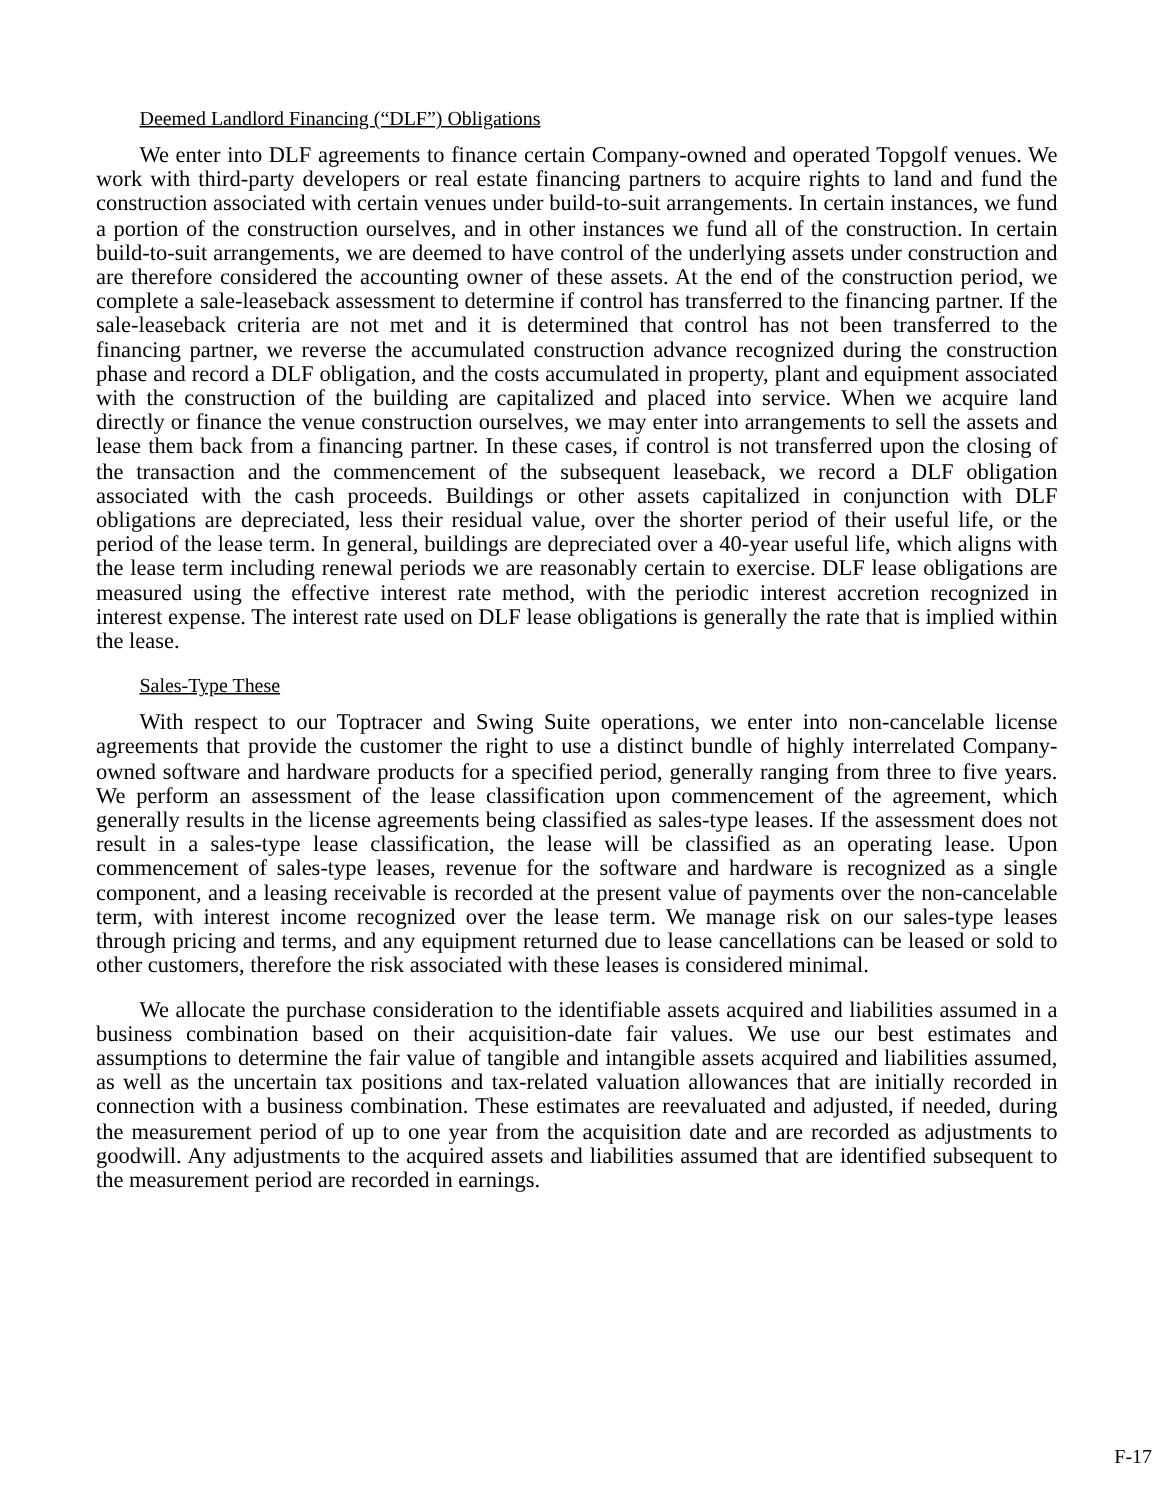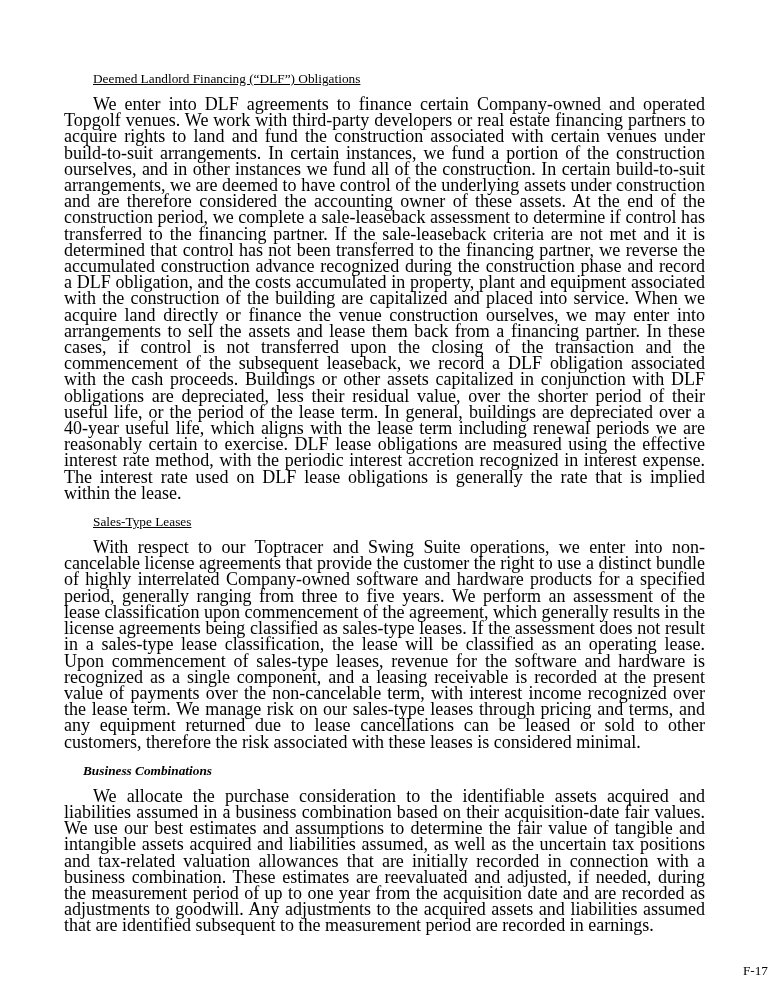--- a/index.html
+++ b/index.html
@@ -26,21 +26,21 @@
   .section-heading.underline {
     text-decoration: underline;
   }
   .section-heading.bold-italic {
     font-weight: bold;
     font-style: italic;
     margin-left: 19px;
     text-decoration: none;
   }
   .body-para {
-    font-size: 18px;
+    font-size: 15px;
     line-height: 16.2px;
     text-align: justify;
     text-indent: 29px;
     margin: 0 0 13px 0;
   }
   .page-footer {
     position: absolute;
     top: 963px;
     left: 0;
     width: 768px;
@@ -53,26 +53,25 @@
 <body>
 
 <div class="page">
 
   <section>
     <h3 class="section-heading underline">Deemed Landlord Financing (“DLF”) Obligations</h3>
     <p class="body-para">We enter into DLF agreements to finance certain Company-owned and operated Topgolf venues. We work with third-party developers or real estate financing partners to acquire rights to land and fund the construction associated with certain venues under build-to-suit arrangements. In certain instances, we fund a portion of the construction ourselves, and in other instances we fund all of the construction. In certain build-to-suit arrangements, we are deemed to have control of the underlying assets under construction and are therefore considered the accounting owner of these assets. At the end of the construction period, we complete a sale-leaseback assessment to determine if control has transferred to the financing partner. If the sale-leaseback criteria are not met and it is determined that control has not been transferred to the financing partner, we reverse the accumulated construction advance recognized during the construction phase and record a DLF obligation, and the costs accumulated in property, plant and equipment associated with the construction of the building are capitalized and placed into service. When we acquire land directly or finance the venue construction ourselves, we may enter into arrangements to sell the assets and lease them back from a financing partner. In these cases, if control is not transferred upon the closing of the transaction and the commencement of the subsequent leaseback, we record a DLF obligation associated with the cash proceeds. Buildings or other assets capitalized in conjunction with DLF obligations are depreciated, less their residual value, over the shorter period of their useful life, or the period of the lease term. In general, buildings are depreciated over a 40-year useful life, which aligns with the lease term including renewal periods we are reasonably certain to exercise. DLF lease obligations are measured using the effective interest rate method, with the periodic interest accretion recognized in interest expense. The interest rate used on DLF lease obligations is generally the rate that is implied within the lease.</p>
   </section>
 
   <section>
-    <h3 class="section-heading underline">Sales-Type Leases</h3>
+    <h3 class="section-heading underline">Sales-Type These</h3>
     <p class="body-para">With respect to our Toptracer and Swing Suite operations, we enter into non-cancelable license agreements that provide the customer the right to use a distinct bundle of highly interrelated Company-owned software and hardware products for a specified period, generally ranging from three to five years. We perform an assessment of the lease classification upon commencement of the agreement, which generally results in the license agreements being classified as sales-type leases. If the assessment does not result in a sales-type lease classification, the lease will be classified as an operating lease. Upon commencement of sales-type leases, revenue for the software and hardware is recognized as a single component, and a leasing receivable is recorded at the present value of payments over the non-cancelable term, with interest income recognized over the lease term. We manage risk on our sales-type leases through pricing and terms, and any equipment returned due to lease cancellations can be leased or sold to other customers, therefore the risk associated with these leases is considered minimal.</p>
   </section>
 
   <section>
-    <h3 class="section-heading bold-italic">Business Combinations</h3>
     <p class="body-para">We allocate the purchase consideration to the identifiable assets acquired and liabilities assumed in a business combination based on their acquisition-date fair values. We use our best estimates and assumptions to determine the fair value of tangible and intangible assets acquired and liabilities assumed, as well as the uncertain tax positions and tax-related valuation allowances that are initially recorded in connection with a business combination. These estimates are reevaluated and adjusted, if needed, during the measurement period of up to one year from the acquisition date and are recorded as adjustments to goodwill. Any adjustments to the acquired assets and liabilities assumed that are identified subsequent to the measurement period are recorded in earnings.</p>
   </section>
 
   <div class="page-footer">
     <span>F-17</span>
   </div>
 
 </div>
 
 </body></html>

